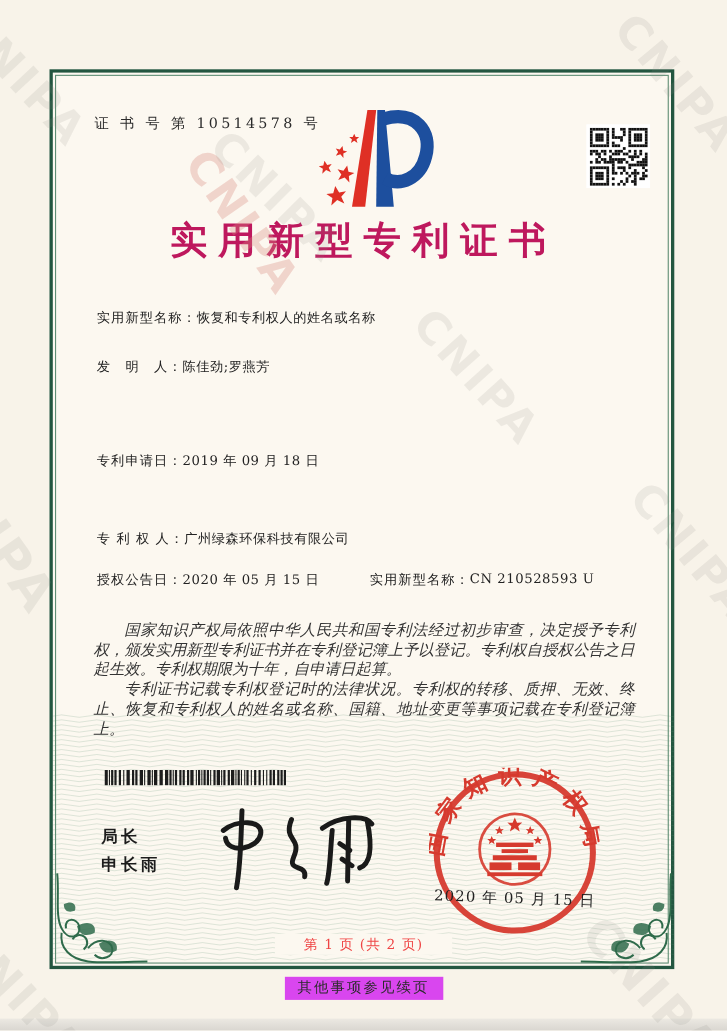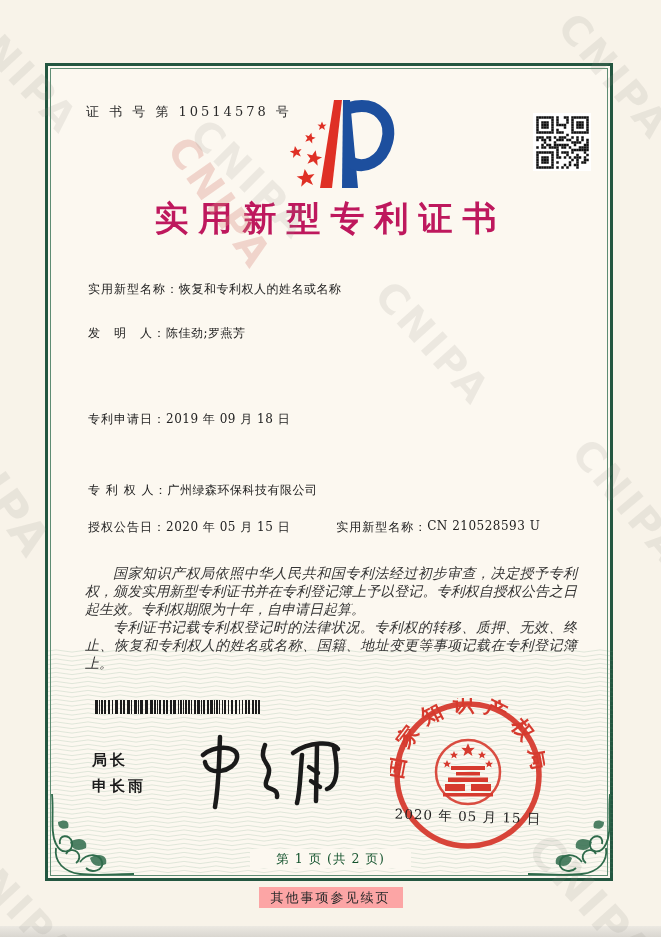--- a/index.html
+++ b/index.html
@@ -27,24 +27,24 @@
   .barcode rect{fill:#1c1c1c;}
   .director{position:absolute;left:92px;top:751px;font-family:"DejaVu Sans",sans-serif;font-weight:700;font-size:15px;letter-spacing:3px;color:#1c1c1c;z-index:2;}
   .director div{margin-bottom:7px;}
   .sig{position:absolute;left:185px;top:731px;z-index:2;}
   .sig path{fill:none;stroke:#1a1a1a;stroke-width:4.5;stroke-linecap:round;stroke-linejoin:round;}
   .seal{position:absolute;left:390px;top:698px;z-index:2;}
   .seal-date{position:absolute;left:392px;top:808px;width:152px;text-align:center;font-size:13.5px;color:#222;transform:rotate(2deg);z-index:3;letter-spacing:1px;}
   .flourish{position:absolute;z-index:1;}
   .flourish path{stroke:#2f6b4b;stroke-width:1.8;fill:none;}
   .flourish path.leaf{fill:#2f6b4b;stroke:none;opacity:.85;}
-  .page-num{position:absolute;left:0;top:851px;width:661px;text-align:center;font-size:12.5px;color:#14532d;z-index:2;letter-spacing:1px;}
+  .page-num{position:absolute;left:0;top:851px;width:661px;text-align:center;font-size:12.5px;color:#ef4444;z-index:2;letter-spacing:1px;}
   .page-num span{background:#fcf8f0;padding:2px 26px;}
   .cont-note{position:absolute;left:0;top:889px;width:661px;text-align:center;font-size:13px;color:#2b2b2b;letter-spacing:2px;}
-  .cont-note span{background:#fca5a5;padding:3px 12px;}
+  .cont-note span{background:#d946ef;padding:3px 12px;}
   .qr-svg rect{fill:#111;}
 </style>
 </head>
 <body>
 
 <div class="page">
 
   <span class="wm" style="left:-14px;top:2px;transform:rotate(47deg);">CNIPA</span>
   <span class="wm" style="left:584px;top:4px;transform:rotate(50deg);">CNIPA</span>
   <span class="wm pink" style="left:196px;top:128px;transform:rotate(55deg);">CNIPA</span>

